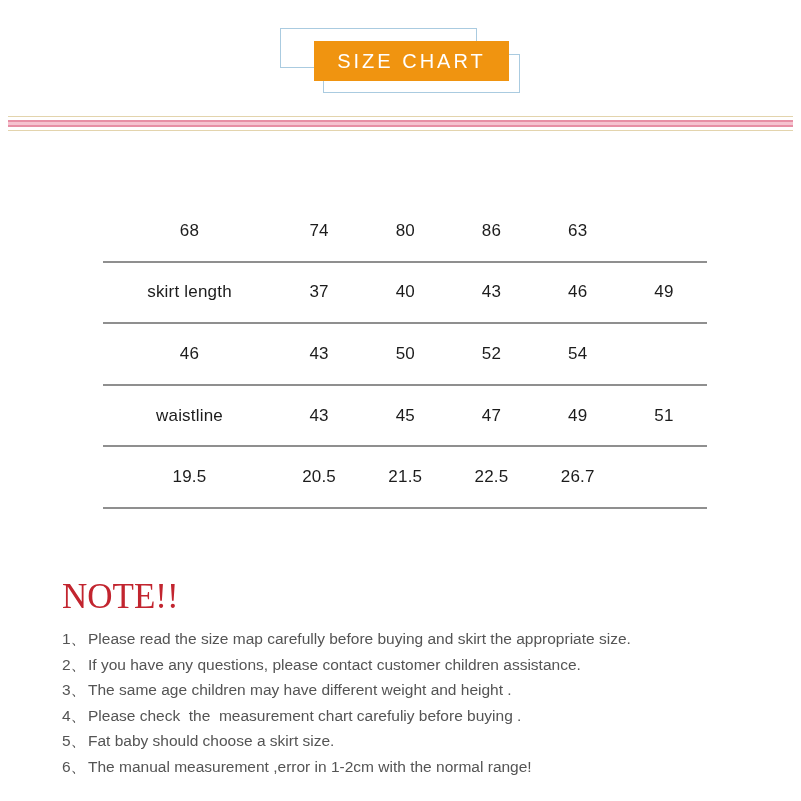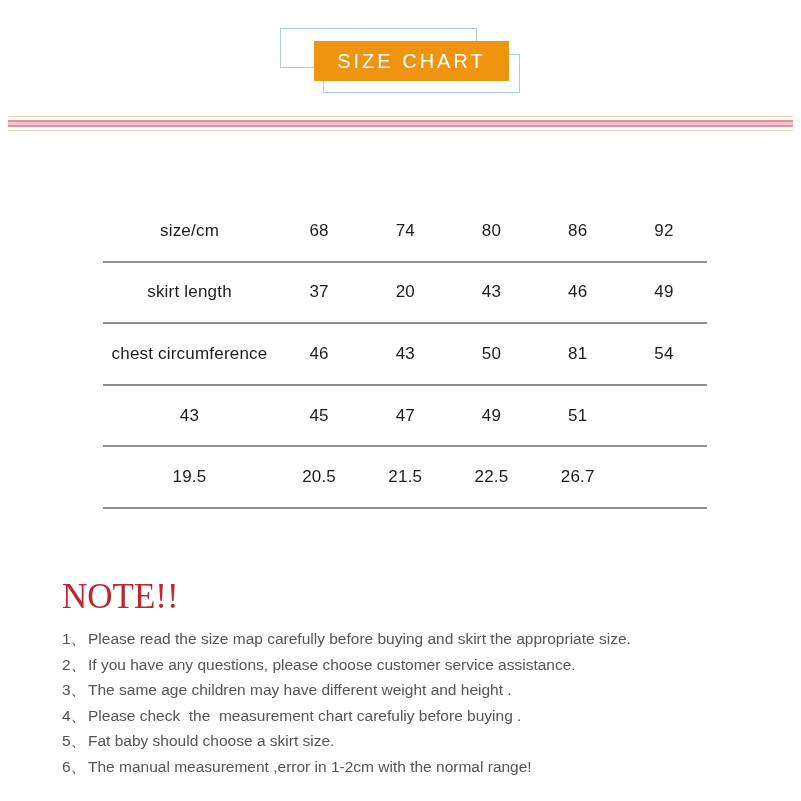--- a/index.html
+++ b/index.html
@@ -71,44 +71,43 @@
   <div id="divider">
     <div class="tan-line"></div>
     <div class="gap"></div>
     <div class="pink-band"></div>
     <div class="gap"></div>
     <div class="tan-line"></div>
   </div>
 
   <div id="size-table">
     <div class="t-row">
-      <div class="t-cell">size/cm</div>
       <div class="t-cell">68</div>
       <div class="t-cell">74</div>
       <div class="t-cell">80</div>
       <div class="t-cell">86</div>
-      <div class="t-cell">92</div>
+      <div class="t-cell">63</div>
     </div>
     <div class="t-row">
       <div class="t-cell">skirt length</div>
       <div class="t-cell">37</div>
-      <div class="t-cell">20</div>
+      <div class="t-cell">40</div>
       <div class="t-cell">43</div>
       <div class="t-cell">46</div>
       <div class="t-cell">49</div>
     </div>
     <div class="t-row">
-      <div class="t-cell">chest circumference</div>
       <div class="t-cell">46</div>
       <div class="t-cell">43</div>
       <div class="t-cell">50</div>
-      <div class="t-cell">81</div>
+      <div class="t-cell">52</div>
       <div class="t-cell">54</div>
     </div>
     <div class="t-row">
+      <div class="t-cell">waistline</div>
       <div class="t-cell">43</div>
       <div class="t-cell">45</div>
       <div class="t-cell">47</div>
       <div class="t-cell">49</div>
       <div class="t-cell">51</div>
     </div>
     <div class="t-row">
       <div class="t-cell">19.5</div>
       <div class="t-cell">20.5</div>
       <div class="t-cell">21.5</div>
@@ -119,21 +118,21 @@
 
   <div id="note-heading">NOTE!!</div>
 
   <div id="note-list">
     <div class="note-item">
       <span class="note-num">1、</span>
       <span class="note-text">Please read the size map carefully before buying and skirt the appropriate size.</span>
     </div>
     <div class="note-item">
       <span class="note-num">2、</span>
-      <span class="note-text">If you have any questions, please choose customer service assistance.</span>
+      <span class="note-text">If you have any questions, please contact customer children assistance.</span>
     </div>
     <div class="note-item">
       <span class="note-num">3、</span>
       <span class="note-text">The same age children may have different weight and height .</span>
     </div>
     <div class="note-item">
       <span class="note-num">4、</span>
       <span class="note-text">Please check  the  measurement chart carefuliy before buying .</span>
     </div>
     <div class="note-item">

